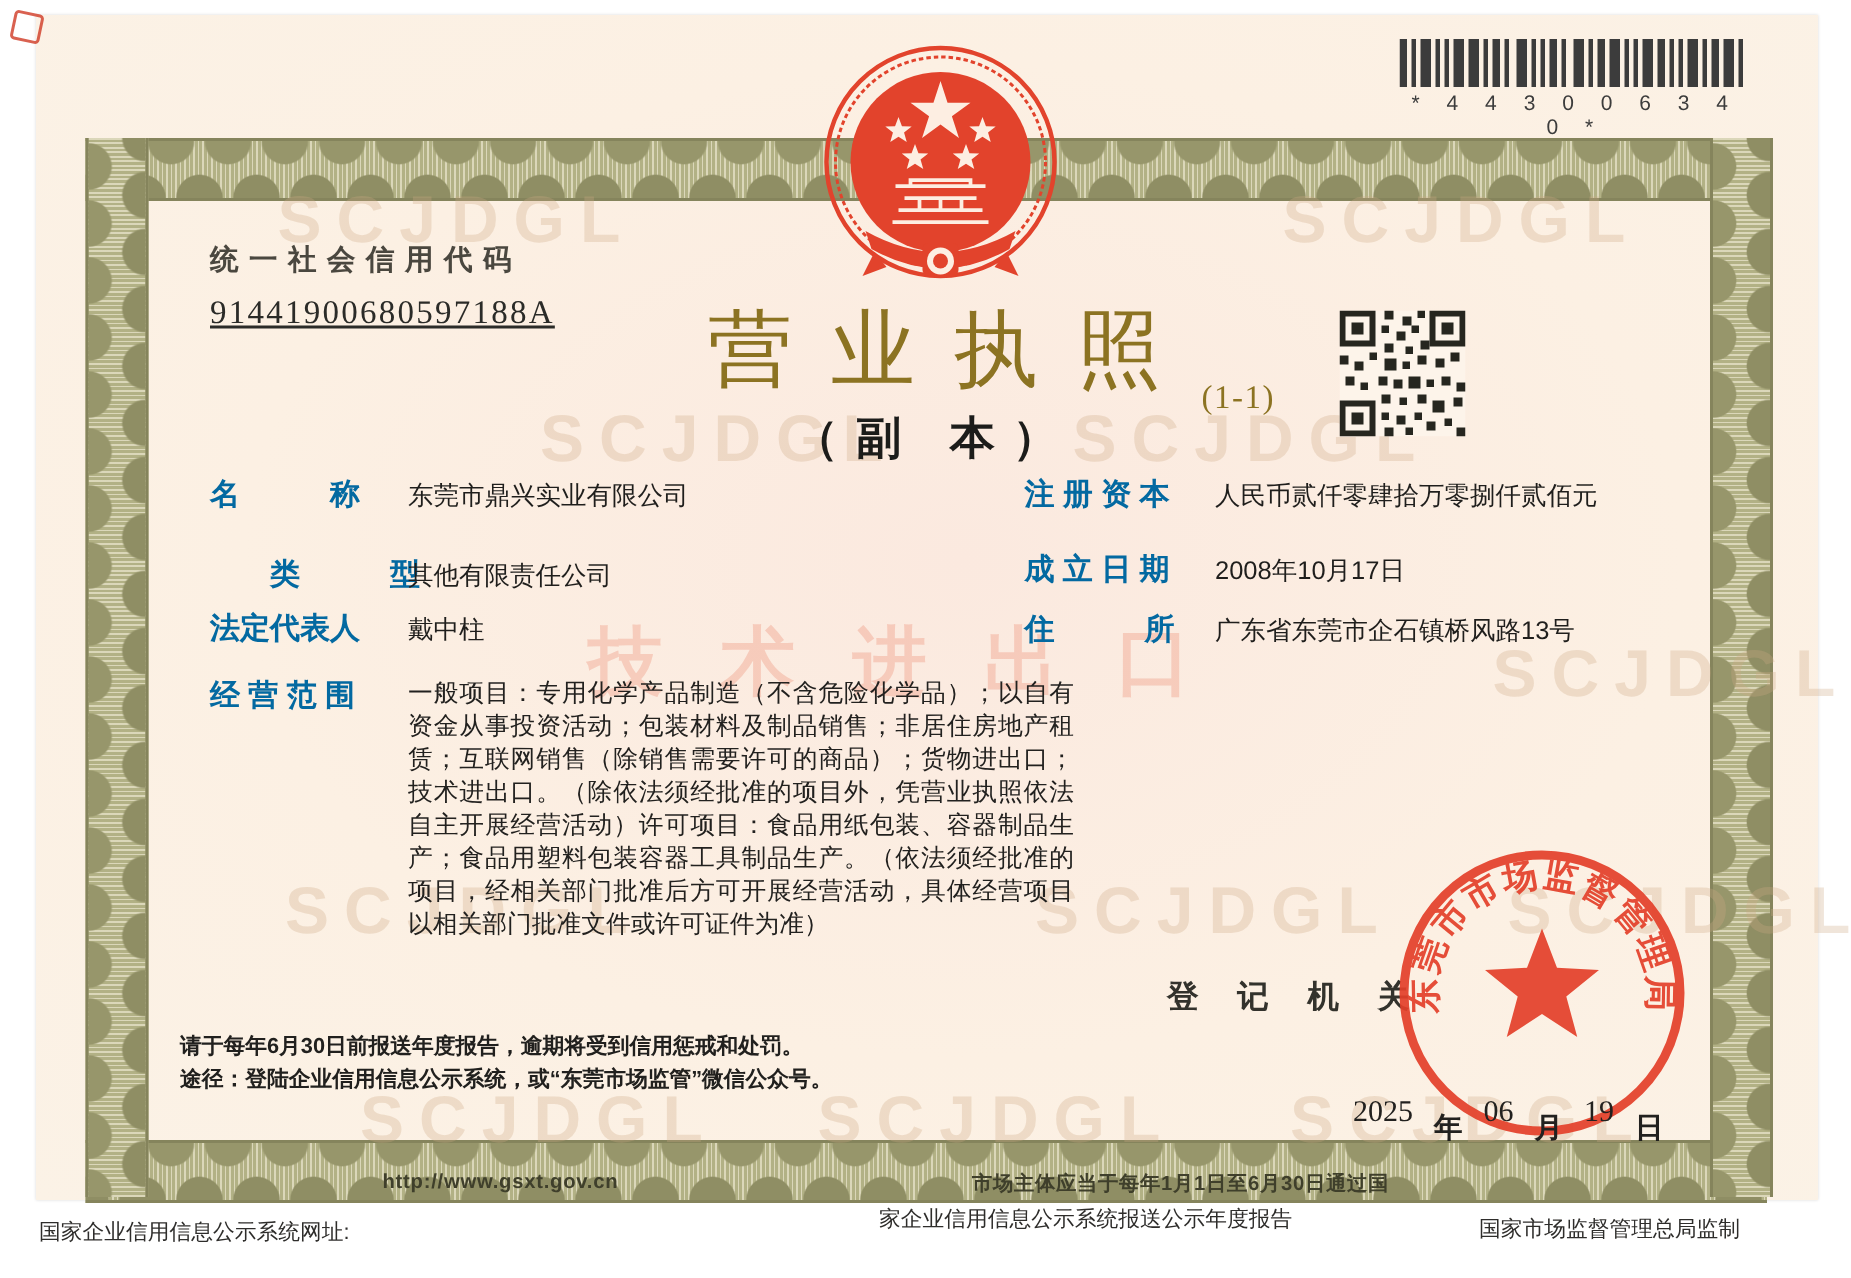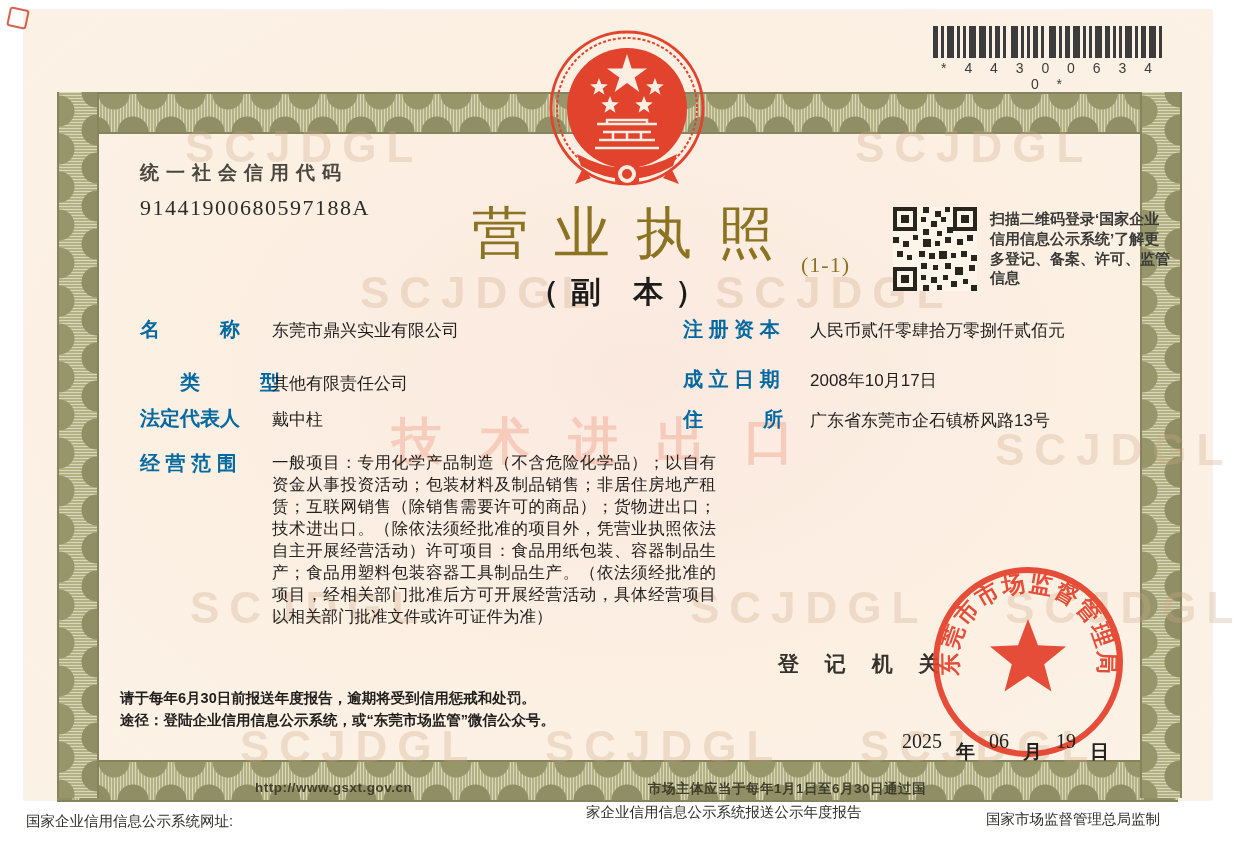--- a/index.html
+++ b/index.html
@@ -32,21 +32,21 @@
   .band-left{left:57px;} .band-right{left:1140px;}
   .band-text{color:#3f3f2b;font-size:13.5px;font-weight:bold;letter-spacing:.5px;z-index:3;}
 
   
   .wm{color:rgba(206,170,131,.30);font-size:44px;font-weight:bold;letter-spacing:10px;z-index:1;white-space:nowrap;}
   .wm-center{color:rgba(236,130,104,.30);font-size:50px;font-weight:bold;letter-spacing:38px;z-index:1;white-space:nowrap;}
 
   
   .credit-label{left:140px;top:160px;font-size:19px;font-weight:bold;color:#4a473f;letter-spacing:7px;z-index:2;}
   .credit-code{left:140px;top:195px;font-size:22px;color:#2b2b28;letter-spacing:1.5px;
-               font-family:"Liberation Serif","DejaVu Serif",serif;z-index:2;}
+               font-family:"Liberation Serif","DejaVu Serif",serif;z-index:2;text-decoration:underline;}
   .title-wrap{left:428px;top:196px;width:390px;text-align:center;z-index:2;}
   .title-main{font-size:56px;font-weight:normal;color:#8c7322;letter-spacing:26px;margin-right:-26px;
               font-family:"Liberation Sans","DejaVu Sans",sans-serif;}
   .title-copy{position:absolute;right:-32px;bottom:-6px;font-size:22px;color:#8c7322;
               font-family:"Liberation Serif","DejaVu Serif",serif;letter-spacing:1px;}
   .subtitle{left:428px;top:272px;width:390px;text-align:center;font-size:30px;font-weight:bold;
             color:#1c1c1a;letter-spacing:12px;z-index:2;}
 
   
   .qr{left:893px;top:207px;z-index:2;}
@@ -224,21 +224,20 @@
       <rect x="28" y="68" width="5" height="5"></rect>
         <rect x="38" y="70" width="6" height="6"></rect>
         <rect x="50" y="68" width="5" height="5"></rect>
       <rect x="58" y="74" width="6" height="6"></rect>
         <rect x="70" y="72" width="5" height="5"></rect>
         <rect x="78" y="78" width="6" height="6"></rect>
       <rect x="30" y="78" width="6" height="6"></rect>
         <rect x="44" y="78" width="5" height="5"></rect>
     </g>
   </svg>
-  <div class="abs qr-note">扫描二维码登录‘国家企业信用信息公示系统’了解更多登记、备案、许可、监管信息</div>
 
   <div class="abs flabel" style="left:140px;top:316px;">名　　　称</div>
   <div class="abs fvalue" style="left:272px;top:319px;">东莞市鼎兴实业有限公司</div>
 
   <div class="abs flabel" style="left:140px;top:369px;margin-left:40px;">类　　　型</div>
   <div class="abs fvalue" style="left:272px;top:372px;">其他有限责任公司</div>
 
   <div class="abs flabel" style="left:140px;top:405px;">法定代表人</div>
   <div class="abs fvalue" style="left:272px;top:408px;">戴中柱</div>
 

